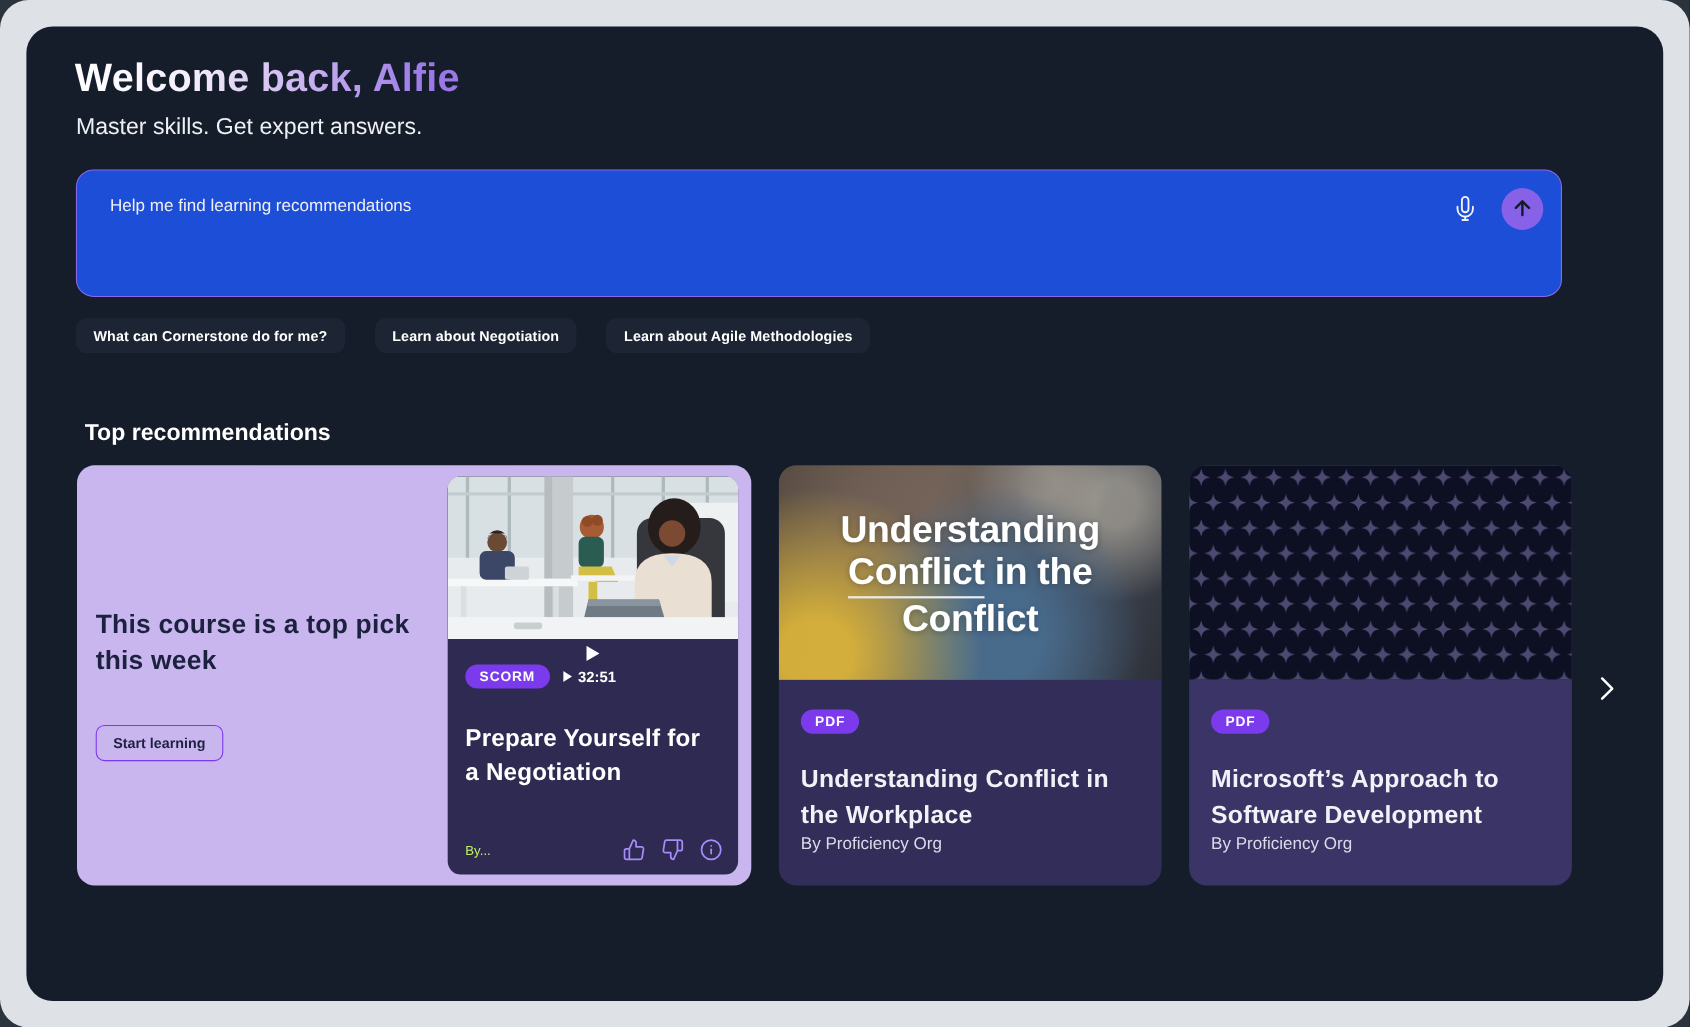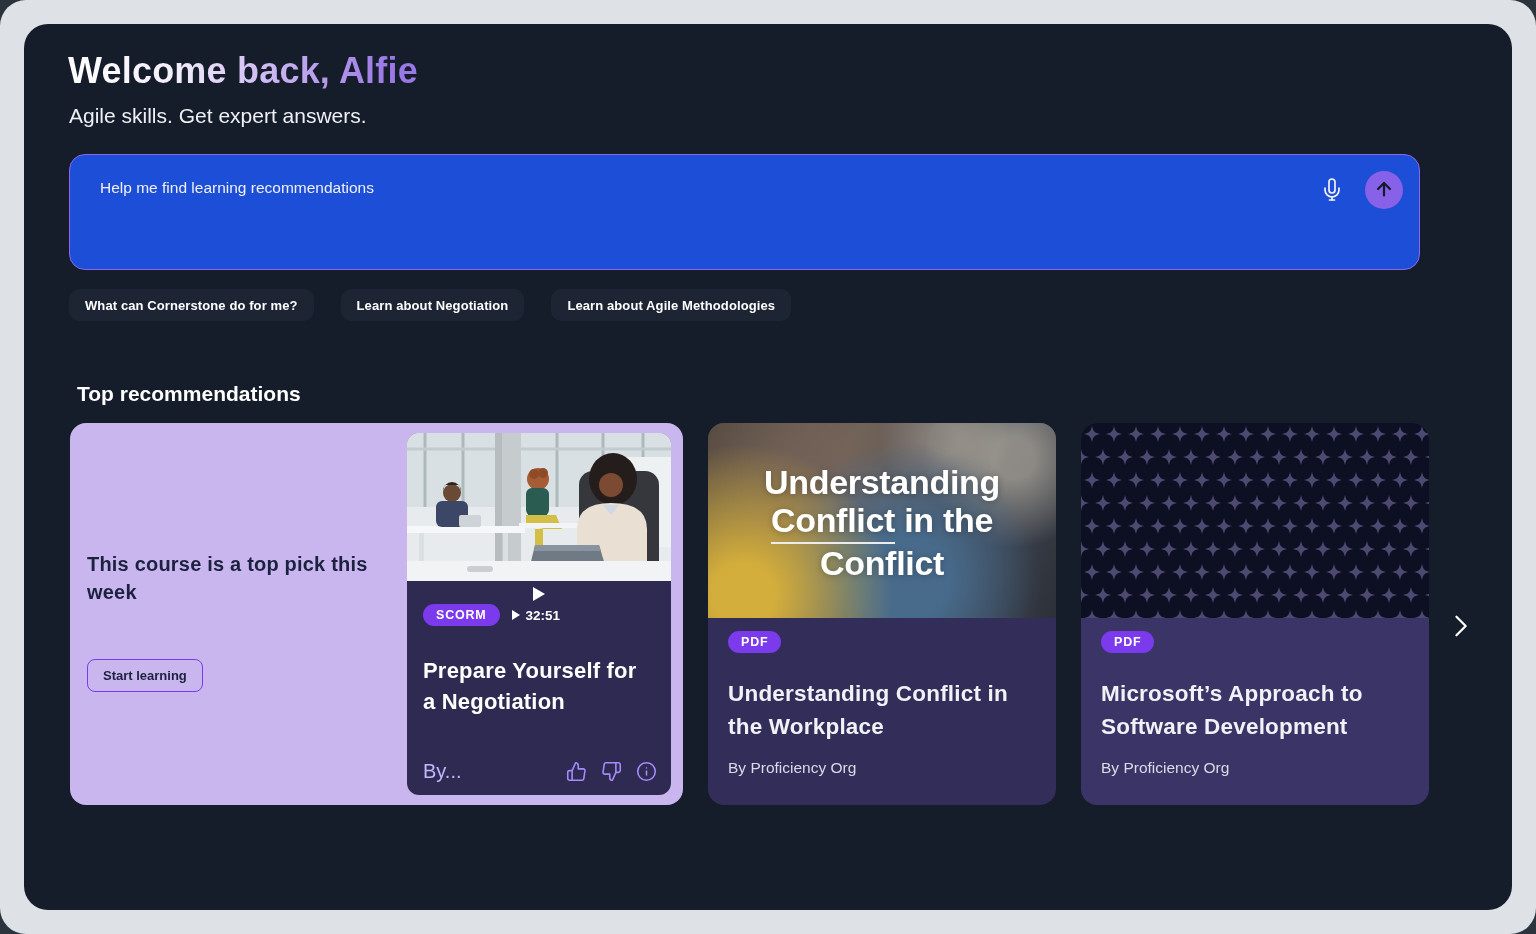--- a/index.html
+++ b/index.html
@@ -77,21 +77,21 @@
     position:absolute; left:53px; top:358px; margin:0;
     font-size:21px; font-weight:700; color:#fff;
   }
   .cards { position:absolute; left:46px; top:399px; display:flex; gap:25px; }
   .card { height:382px; border-radius:16px; overflow:hidden; position:relative; flex:none; }
 
   
   .featured { width:613px; background:#C9B6EF; cursor:pointer; }
   .featured-headline {
     position:absolute; left:17px; top:128px; width:305px; margin:0;
-    font-size:20px; line-height:1.38; font-weight:700; color:#1D2140; letter-spacing:.2px;
+    font-size:24px; line-height:1.38; font-weight:700; color:#1D2140; letter-spacing:.2px;
   }
   .cta-btn {
     position:absolute; left:17px; top:236px;
     padding:8px 15px;
     font-size:13px; font-weight:700; color:#1D2140;
     background:transparent; border:1.5px solid #7C3AED; border-radius:8px;
     font-family:inherit; cursor:pointer;
   }
 
   
@@ -111,21 +111,21 @@
   }
   .duration { display:flex; align-items:center; gap:6px; color:#fff; font-size:13.5px; font-weight:700; }
   .mini-title {
     margin:30px 16px 0; font-size:22px; font-weight:700; color:#fff;
     line-height:1.4; letter-spacing:.2px;
   }
   .mini-footer {
     position:absolute; left:16px; right:14px; bottom:12px;
     display:flex; align-items:center; justify-content:space-between;
   }
-  .mini-byline { color:#c4b5fd; font-size:20px; }
+  .mini-byline { color:#bef264; font-size:12px; }
   .icon-group { display:flex; gap:14px; align-items:center; }
   .icon-btn { background:none; border:none; padding:0; cursor:pointer; line-height:0; }
 
   
   .rec-card { width:348px; background:#322E59; cursor:pointer; }
   .rec-card.alt { background:#3A3566; }
   .card-image { height:195px; position:relative; overflow:hidden; }
   .conflict-image {
     background:
       radial-gradient(circle at 10% 88%, rgba(216,178,58,.95) 0 9%, rgba(216,178,58,0) 42%),
@@ -142,41 +142,41 @@
   }
   .ol-line {
     color:#fff; font-weight:800; font-size:34px; line-height:1.12;
     letter-spacing:-.3px; text-align:left; text-shadow:0 1px 6px rgba(0,0,0,.25);
   }
   .ol-underline::after {
     content:""; display:block; height:2px; background:#ececee;
     width:56%; margin-top:3px;
   }
   .pattern-image svg { display:block; }
-  .card-body { padding:13px 20px 0; height:183px; position:relative; }
+  .card-body { padding:27px 20px 0; height:183px; position:relative; }
   .card-title {
     margin:25px 0 0; font-size:22.5px; font-weight:700; color:#F2F1F7;
     line-height:1.45; letter-spacing:.2px;
   }
   .card-byline { position:absolute; left:20px; bottom:24px; color:#DCDAE8; font-size:15.5px;text-align:right; }
 
   .next-btn {
     position:absolute; left:1418px; top:584px;
     width:36px; height:36px;
     background:none; border:none; padding:0; cursor:pointer; line-height:0;
   }
 </style>
 </head>
 <body>
 
 <div class="frame">
   <div class="app">
 
     <h1 class="greeting">Welcome back, Alfie</h1>
-    <p class="subtitle">Agile skills. Get expert answers.</p>
+    <p class="subtitle">Master skills. Get expert answers.</p>
 
     <div class="composer">
       <textarea placeholder="Help me find learning recommendations" style=""></textarea>
       <button class="mic-btn" aria-label="voice input">
         <span>
           <svg width="24" height="24" viewBox="0 0 24 24" fill="none" stroke="#f2f2f5" stroke-width="1.7" stroke-linecap="round" stroke-linejoin="round">
             <path d="M12 1a3 3 0 0 0-3 3v8a3 3 0 0 0 6 0V4a3 3 0 0 0-3-3z"></path>
             <path d="M19 10v2a7 7 0 0 1-14 0v-2"></path>
             <line x1="12" y1="19" x2="12" y2="22"></line>
             <line x1="9.5" y1="22" x2="14.5" y2="22"></line>

